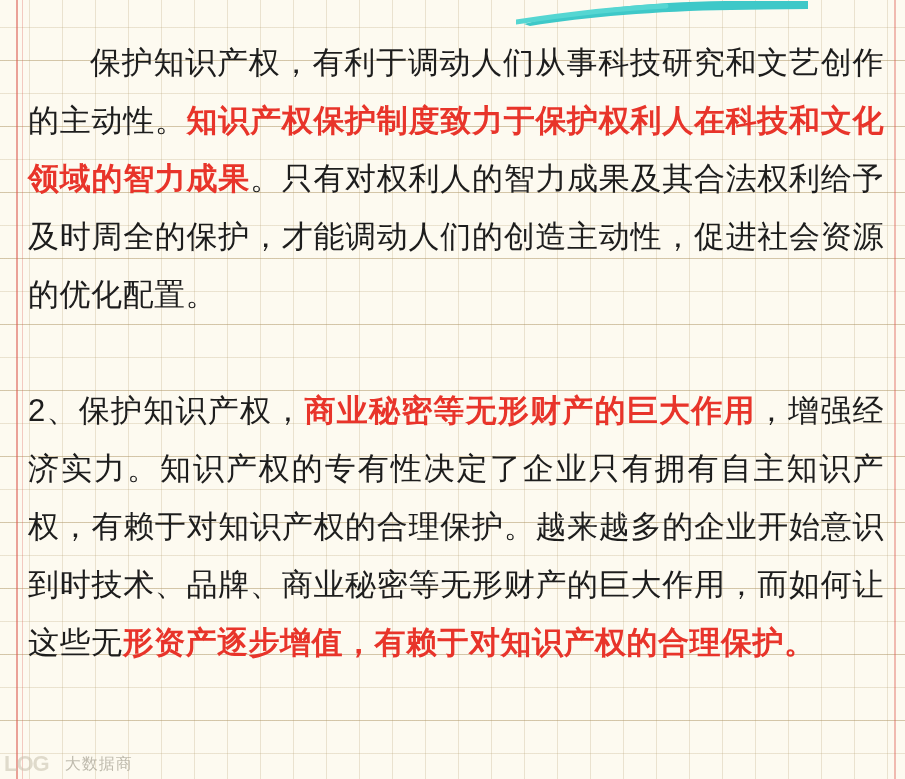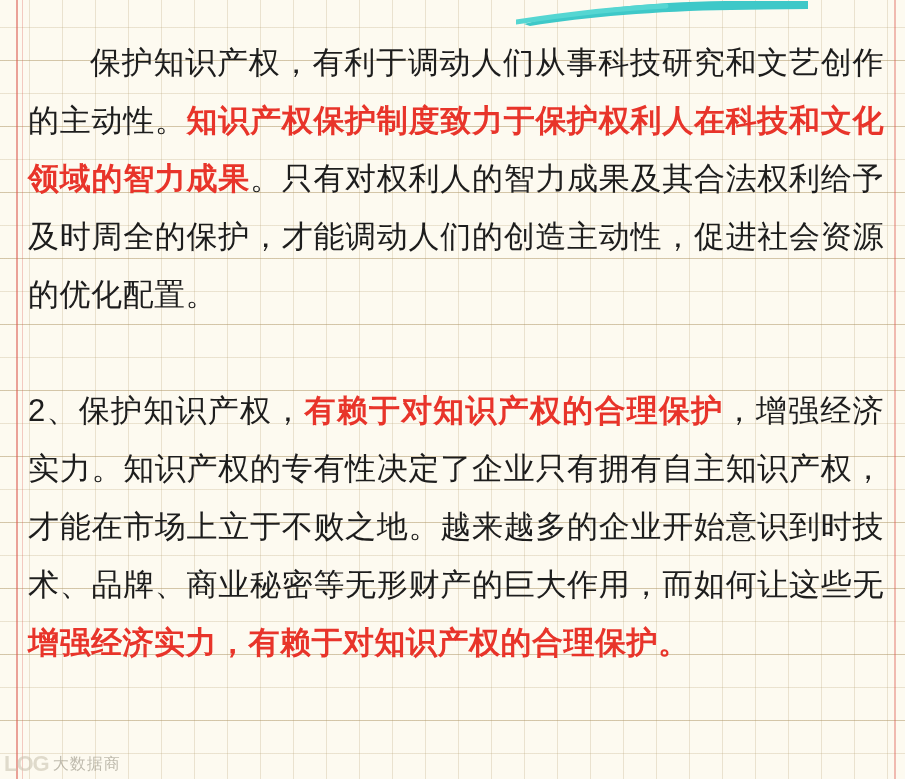--- a/index.html
+++ b/index.html
@@ -87,21 +87,21 @@
   }
   .spacer {
     height: 58px;
   }
   .watermark {
     position: absolute;
     left: 4px;
     bottom: 2px;
     display: flex;
     align-items: center;
-    gap: 4px;
+    gap: 16px;
     opacity: 0.55;
     pointer-events: none;
   }
   .wm-logo {
     font-size: 22px;
     font-weight: bold;
     color: #c8c0ad;
     letter-spacing: -1px;
   }
   .wm-text {
@@ -123,21 +123,21 @@
     <path d="M0 22 C 40 16, 90 9, 150 6" stroke="#55d6d2" stroke-width="5" fill="none" stroke-linecap="round"></path>
   </svg>
 
   <div class="content">
 
     <p class="para indent"><span>保护知识产权，有利于调动人们从事科技研究和文艺创作的主动性。</span><span class="hl">知识产权保护制度致力于保护权利人在科技和文化领域的智力成果</span><span>。只有对权利人的智力成果及其合法权利给予及时周全的保护，才能调动人们的创造主动性，促进社会资源的优化配置。</span></p>
 
 
     <div class="spacer"></div>
 
-    <p class="para"><span>2、保护知识产权，</span><span class="hl">有赖于对知识产权的合理保护</span><span>，增强经济实力。知识产权的专有性决定了企业只有拥有自主知识产权，才能在市场上立于不败之地。越来越多的企业开始意识到时技术、品牌、商业秘密等无形财产的巨大作用，而如何让这些无</span><span class="hl">增强经济实力，有赖于对知识产权的合理保护。</span></p>
+    <p class="para"><span>2、保护知识产权，</span><span class="hl">商业秘密等无形财产的巨大作用</span><span>，增强经济实力。知识产权的专有性决定了企业只有拥有自主知识产权，有赖于对知识产权的合理保护。越来越多的企业开始意识到时技术、品牌、商业秘密等无形财产的巨大作用，而如何让这些无</span><span class="hl">形资产逐步增值，有赖于对知识产权的合理保护。</span></p>
 
   </div>
 
   <div class="watermark">
     <span class="wm-logo">LOG</span>
     <span class="wm-text">大数据商</span>
   </div>
 </div>
 
 </body></html>

